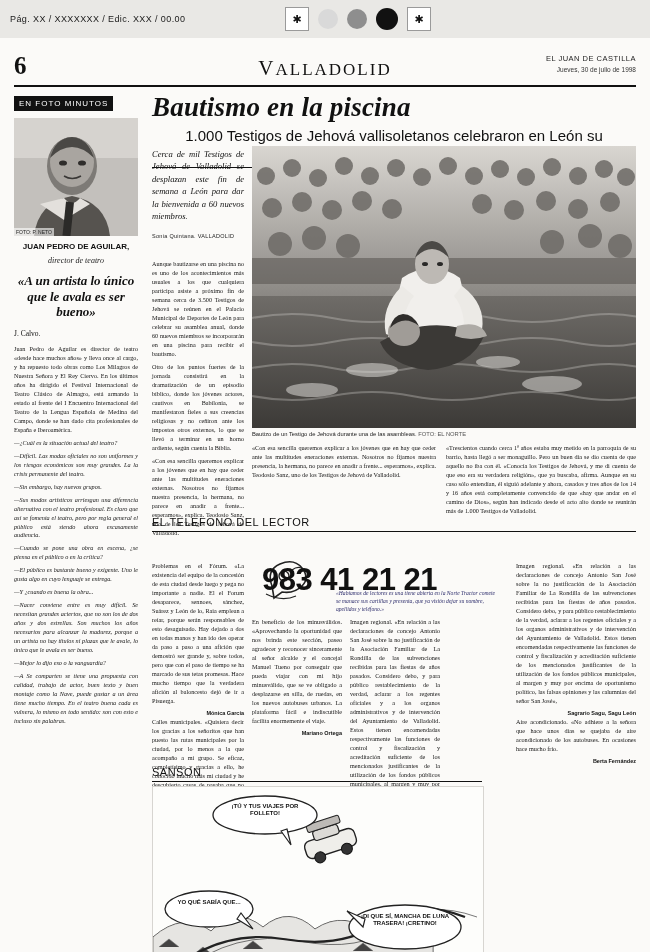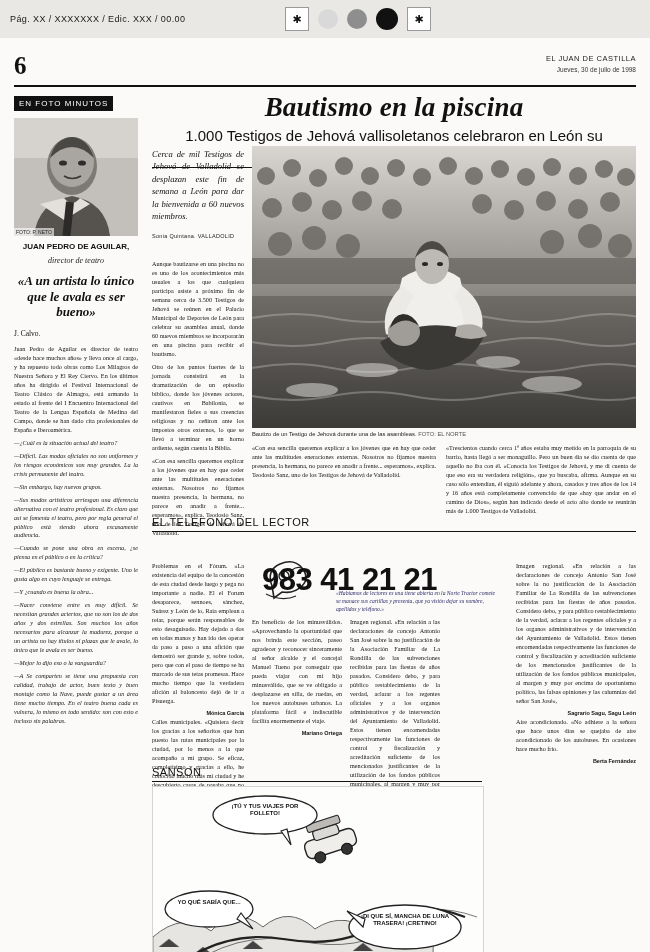--- a/index.html
+++ b/index.html
@@ -43,21 +43,21 @@
   .lc-role{text-align:center;font-family:"Liberation Serif",serif;font-size:8px;font-style:italic;color:#222;margin-top:4px;}
   .lc-quote{margin-top:8px;text-align:center;font-family:"Liberation Serif",serif;font-style:italic;font-weight:bold;font-size:13px;line-height:1.2;color:#111;}
   .lc-sign{margin-top:9px;font-family:"Liberation Serif",serif;font-size:7.5px;color:#111;}
   .lc-body{margin-top:7px;font-size:6.2px;line-height:1.45;text-align:justify;color:#141414;}
   .lc-body p{margin:0 0 4px 0;}
   .lc-body .q{font-style:italic;}
 
   
   .head-area{position:absolute;left:152px;top:54px;width:484px;}
   .headline{font-family:"Liberation Serif",serif;font-style:italic;font-weight:bold;font-size:27px;
-    text-align:center;color:#111;letter-spacing:.2px;}
+    color:#111;letter-spacing:.2px;}
   .subhead{margin-top:4px;text-align:center;font-family:"Liberation Sans",sans-serif;font-size:15px;color:#111;}
   .headrule{margin-top:6px;height:1px;background:#111;}
 
   
   .lead{position:absolute;left:152px;top:110px;width:92px;font-family:"Liberation Serif",serif;
     font-style:italic;font-size:8.6px;line-height:1.45;color:#111;text-align:justify;}
   .lead-credit{margin-top:10px;font-family:"Liberation Sans",sans-serif;font-size:5.5px;font-style:normal;letter-spacing:.3px;color:#222;}
   .mainphoto{position:absolute;left:252px;top:108px;width:384px;height:282px;background:#8f8c88;overflow:hidden;}
   .photocap{position:absolute;left:252px;top:393px;width:384px;font-family:"Liberation Sans",sans-serif;font-size:5.8px;color:#1a1a1a;}
   .photocap .src{color:#555;}
@@ -100,20 +100,23 @@
       <div class="c2"></div>
       <div class="c3"></div>
       <div class="sq">✱</div>
     </div>
   </div>
 
   <div class="sheet">
 
     <div class="masthead">
       <div class="folio-num">6</div>
+      <div class="sect-title">
+        <span class="cap">V</span><span>ALLADOLID</span>
+      </div>
       <div class="mast-right">
         <div class="n1">EL JUAN DE CASTILLA</div>
         <div class="n2">Jueves, 30 de julio de 1998</div>
       </div>
     </div>
     <div class="rule"></div>
 
     <div class="leftcol">
       <div class="kicker">EN FOTO MINUTOS</div>
       <div class="photo-box">

